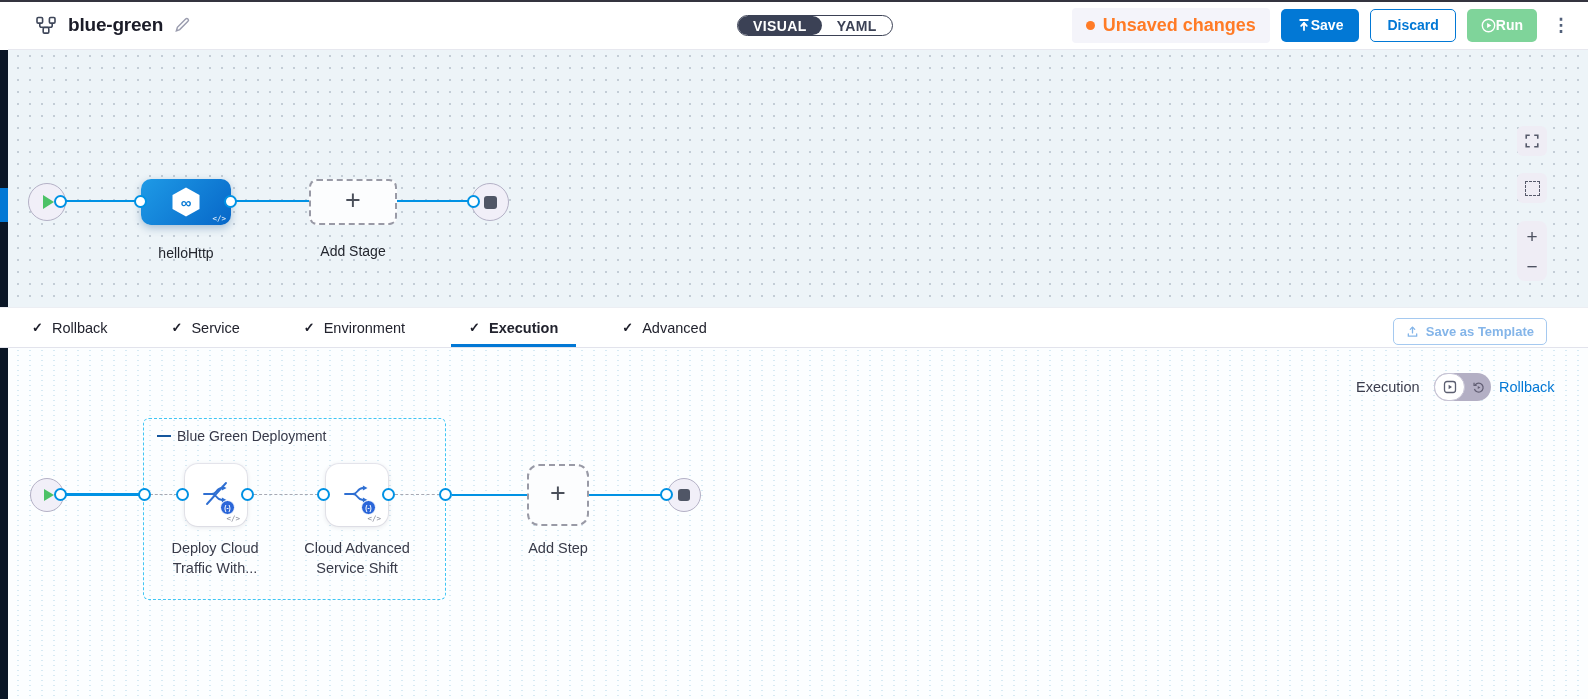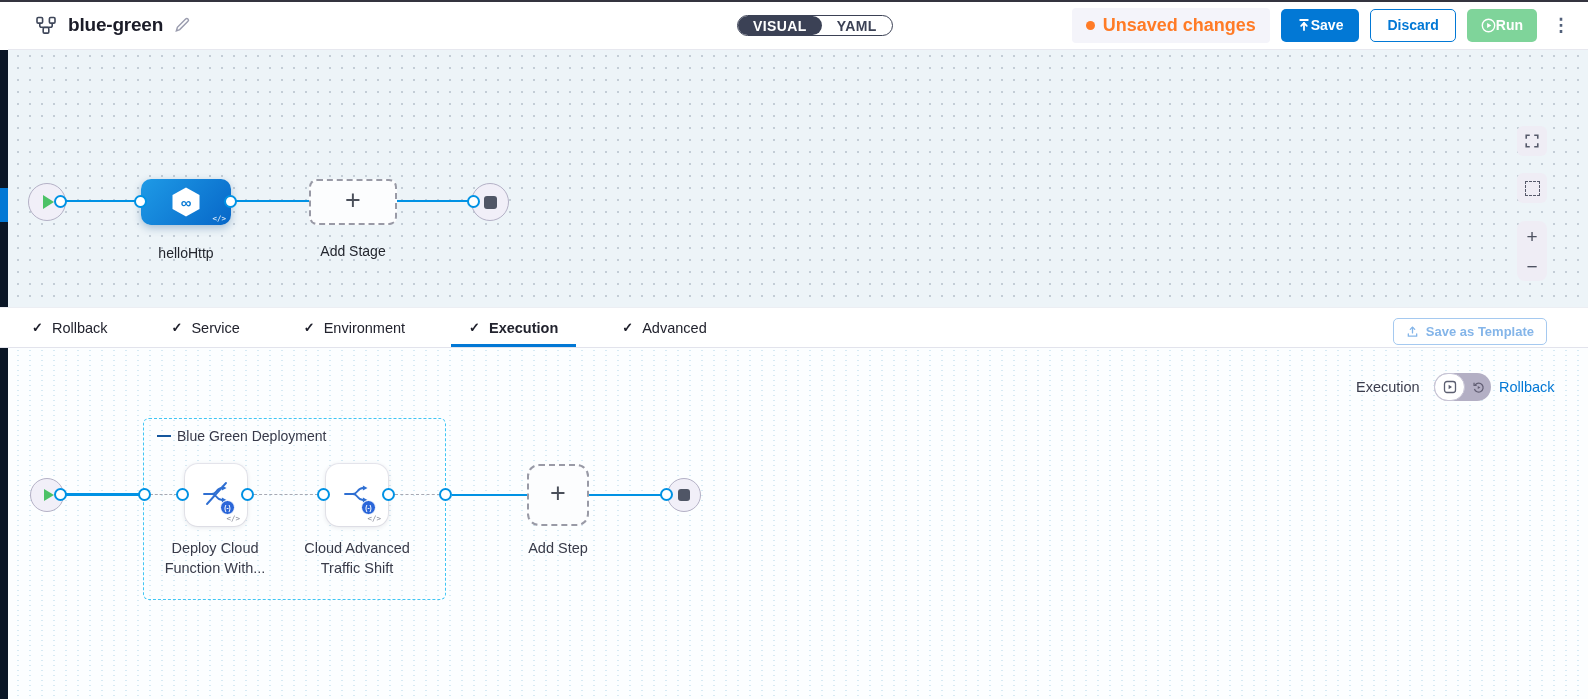--- a/index.html
+++ b/index.html
@@ -298,39 +298,39 @@
       <path d="M27.5 11 l-4.6 -2.4 v4.8 Z" fill="currentColor" stroke="none"></path>
       <path d="M27.5 23 l-4.6 -2.4 v4.8 Z" fill="currentColor" stroke="none"></path>
       <path d="M8 27 L27 6"></path>
     </svg>
     <span class="fn-badge">(-)</span>
     <span class="step-code">&lt;/&gt;</span>
   </div>
   <div class="conn-dot" style="left:241px; top:140px;"></div>
   <div class="step-label" style="left:154px; top:190px;">
     <span style="display:block;">Deploy Cloud</span>
-    <span style="display:block;">Function With...</span>
+    <span style="display:block;">Traffic With...</span>
   </div>
 
   <div class="conn-dot" style="left:317px; top:140px;"></div>
   <div class="step-card" style="left:326px; top:116px;">
     <svg class="step-icon" width="34" height="34" viewBox="0 0 34 34" fill="none" stroke="currentColor" stroke-width="1.9" stroke-linecap="round">
       <path d="M5 17 H13"></path>
       <path d="M13 17 C18 17 17 11 23 11"></path>
       <path d="M13 17 C18 17 17 23 23 23"></path>
       <path d="M27.5 11 l-4.6 -2.4 v4.8 Z" fill="currentColor" stroke="none"></path>
       <path d="M27.5 23 l-4.6 -2.4 v4.8 Z" fill="currentColor" stroke="none"></path>
     </svg>
     <span class="fn-badge">(-)</span>
     <span class="step-code">&lt;/&gt;</span>
   </div>
   <div class="conn-dot" style="left:382px; top:140px;"></div>
   <div class="step-label" style="left:296px; top:190px;">
     <span style="display:block;">Cloud Advanced</span>
-    <span style="display:block;">Traffic Shift</span>
+    <span style="display:block;">Service Shift</span>
   </div>
 
   <div class="conn-dot" style="left:439px; top:140px;"></div>
 
   <div class="add-box" style="left:527px; top:116px; width:62px; height:62px; border-radius:12px;">
     <span class="plus-glyph">+</span>
   </div>
   <div class="step-label" style="left:497px; top:190px;">Add Step</div>
 
   <div class="conn-dot" style="left:660px; top:140px;"></div>

